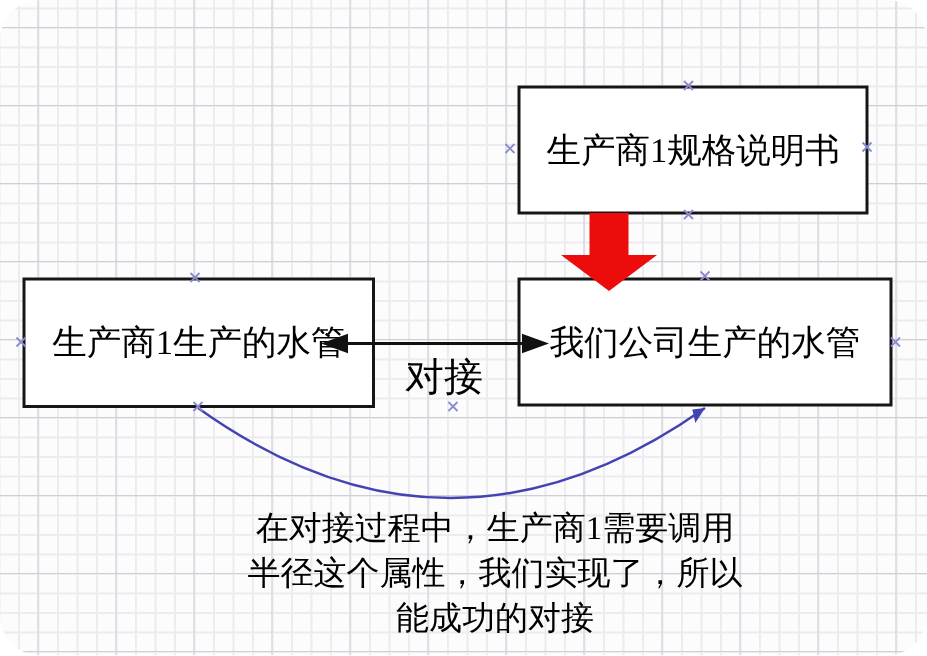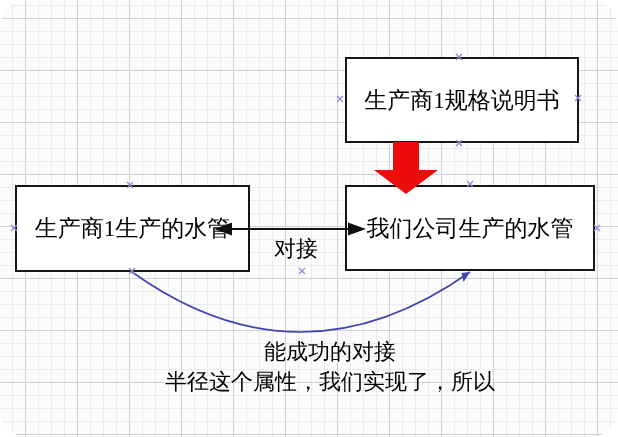--- a/index.html
+++ b/index.html
@@ -39,21 +39,21 @@
   .node-left{left:15px;top:185px;width:235px;height:87px;}
   .node-right{left:345px;top:185px;width:250px;height:86px;}
   svg.overlay{
     position:absolute;left:0;top:0;width:618px;height:437px;
     z-index:5;
   }
   .edge-label{
     position:absolute;
     left:256px;top:234px;width:80px;
     text-align:center;
-    font-size:22px;color:#000;
+    font-size:26px;color:#000;
     z-index:6;white-space:nowrap;
   }
   .annotation{
     position:absolute;
     left:120px;top:337px;width:420px;
     text-align:center;
     font-size:22px;line-height:30px;color:#000;
     z-index:6;
   }
 </style>
@@ -99,17 +99,18 @@
       <path d="M129 268 L135 274 M129 274 L135 268"></path>
       <path d="M467 181 L473 187 M467 187 L473 181"></path>
       <path d="M594 225 L600 231 M594 231 L600 225"></path>
       <path d="M299 268 L305 274 M299 274 L305 268"></path>
     </g>
   </svg>
 
   <div class="edge-label">对接</div>
 
   <div class="annotation">
+    <div>在对接过程中，生产商1需要调用</div>
+    <div>半径这个属性，我们实现了，所以</div>
     <div>能成功的对接</div>
-    <div>半径这个属性，我们实现了，所以</div>
   </div>
 
 </div>
 
 </body></html>

